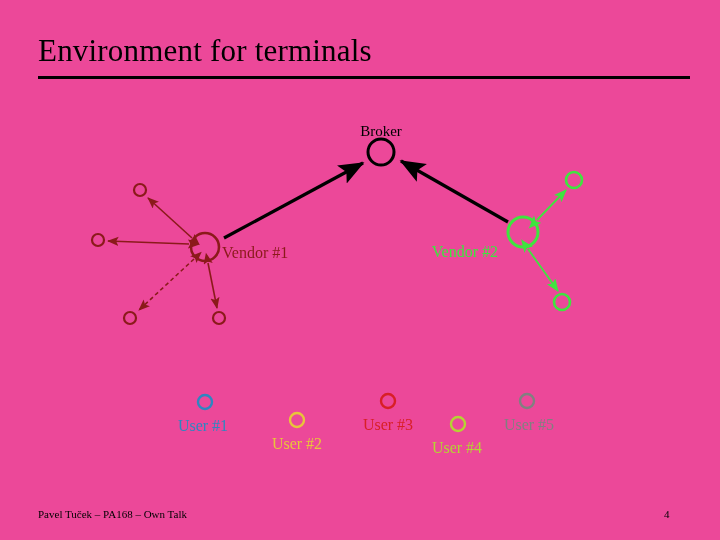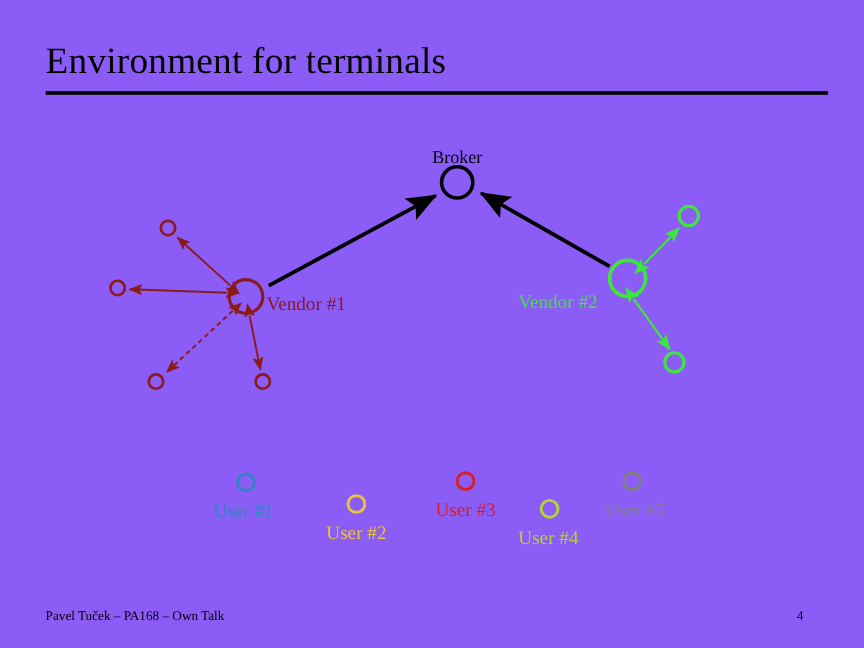--- a/index.html
+++ b/index.html
@@ -10,21 +10,21 @@
   body {
     width: 720px;
     height: 540px;
     position: relative;
     overflow: hidden;
     font-family: "Liberation Serif", serif;
   }
   .slide {
     position: absolute;
     inset: 0;
-    background: #8b5cf6;
+    background: #ec4899;
   }
   
   .title {
     position: absolute;
     left: 38px;
     top: 32px;
     font-family: "Liberation Serif", serif;
     font-size: 31px;
     line-height: 38px;
     letter-spacing: 0.2px;

